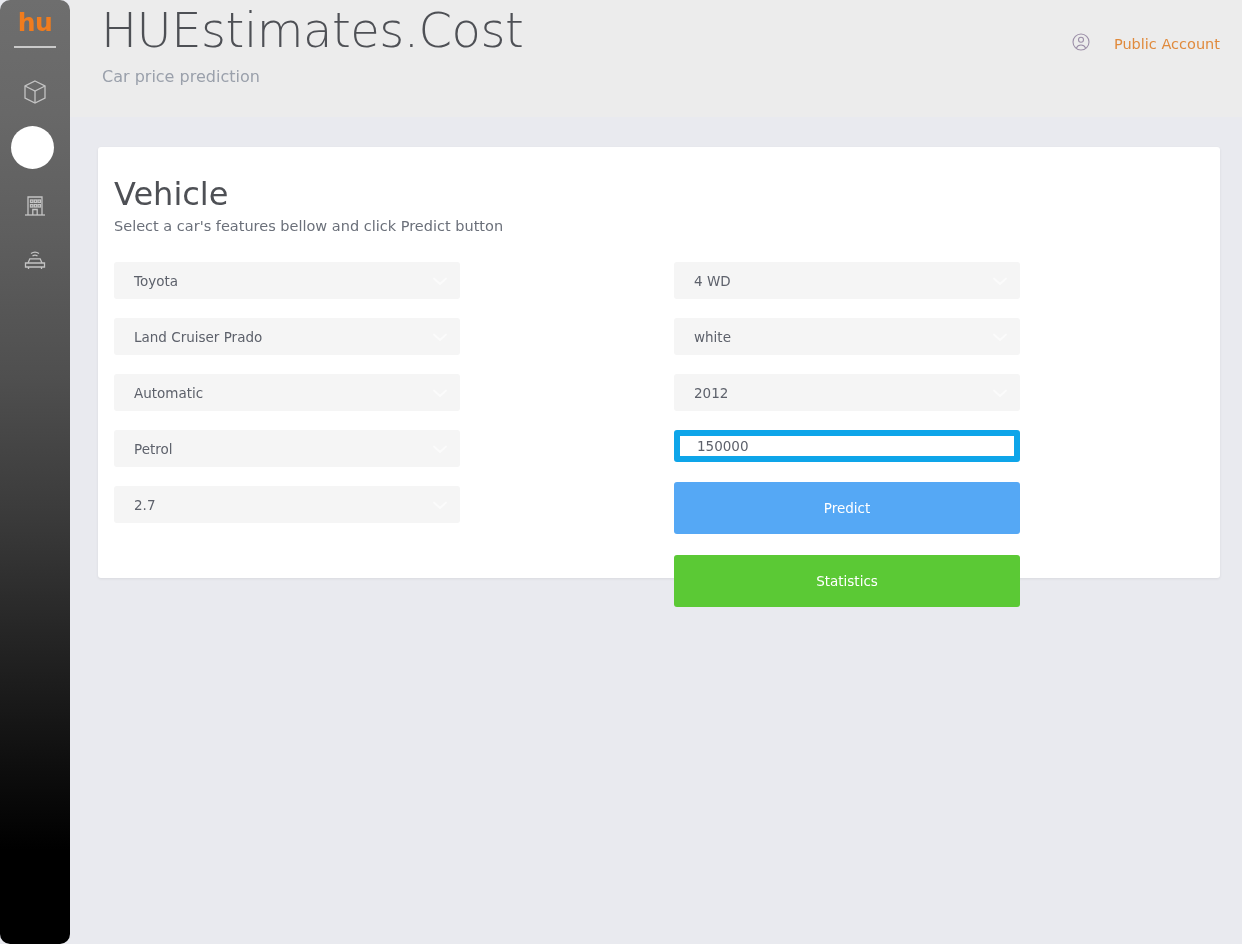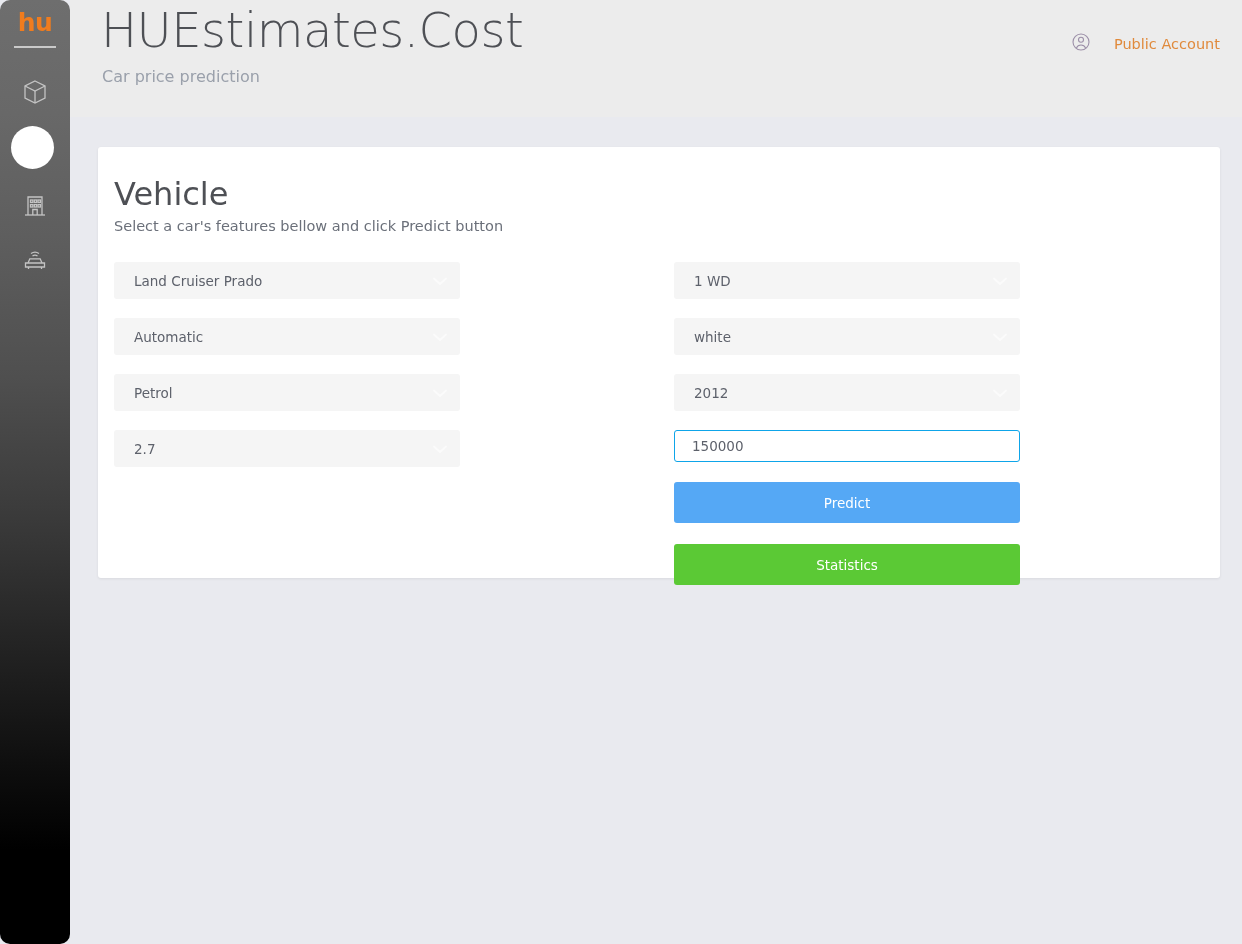--- a/index.html
+++ b/index.html
@@ -187,34 +187,34 @@
     right: 13px;
     top: 50%;
     transform: translateY(-50%);
     display: block;
   }
 
   .field-input {
     width: 346px;
     height: 32px;
     background: #ffffff;
-    border: 1px solid #0ea5e9;
+    border: 6px solid #0ea5e9;
     border-radius: 3px;
     margin-bottom: 20px;
     padding-left: 17px;
     font-size: 13.5px;
     color: #5d616b;
     font-family: "DejaVu Sans", sans-serif;
     outline: none;
     display: block;
   }
 
   .action-button {
     width: 346px;
-    height: 41px;
+    height: 52px;
     border: none;
     border-radius: 3px;
     color: #ffffff;
     font-size: 13.5px;
     cursor: pointer;
     margin-bottom: 21px;
     display: block;
     font-family: "DejaVu Sans", sans-serif;
   }
   #predict-button    { background: #55a8f5; }
@@ -285,20 +285,28 @@
     <span>Public Account</span>
   </div>
 </div>
 
 <div id="vehicle-card">
 
   <div id="card-title">Vehicle</div>
   <div id="card-subtitle">Select a car's features bellow and click Predict button</div>
 
   <div class="col-left">
+    <div class="field-select">
+      <span class="field-value">Toyota</span>
+      <span class="chevron">
+        <svg width="14" height="9" viewBox="0 0 14 9" fill="none" stroke="#fbfbfb" stroke-width="1.8" stroke-linecap="round">
+            <path d="M1 1.5 L7 7 L13 1.5"></path>
+          </svg>
+      </span>
+    </div>
 
     <div class="field-select">
       <span class="field-value">Land Cruiser Prado</span>
       <span class="chevron">
         <svg width="14" height="9" viewBox="0 0 14 9" fill="none" stroke="#fbfbfb" stroke-width="1.8" stroke-linecap="round">
             <path d="M1 1.5 L7 7 L13 1.5"></path>
           </svg>
       </span>
     </div>
 
@@ -325,21 +333,21 @@
       <span class="chevron">
         <svg width="14" height="9" viewBox="0 0 14 9" fill="none" stroke="#fbfbfb" stroke-width="1.8" stroke-linecap="round">
             <path d="M1 1.5 L7 7 L13 1.5"></path>
           </svg>
       </span>
     </div>
   </div>
 
   <div class="col-right">
     <div class="field-select">
-      <span class="field-value">1 WD</span>
+      <span class="field-value">4 WD</span>
       <span class="chevron">
         <svg width="14" height="9" viewBox="0 0 14 9" fill="none" stroke="#fbfbfb" stroke-width="1.8" stroke-linecap="round">
             <path d="M1 1.5 L7 7 L13 1.5"></path>
           </svg>
       </span>
     </div>
 
     <div class="field-select">
       <span class="field-value">white</span>
       <span class="chevron">

